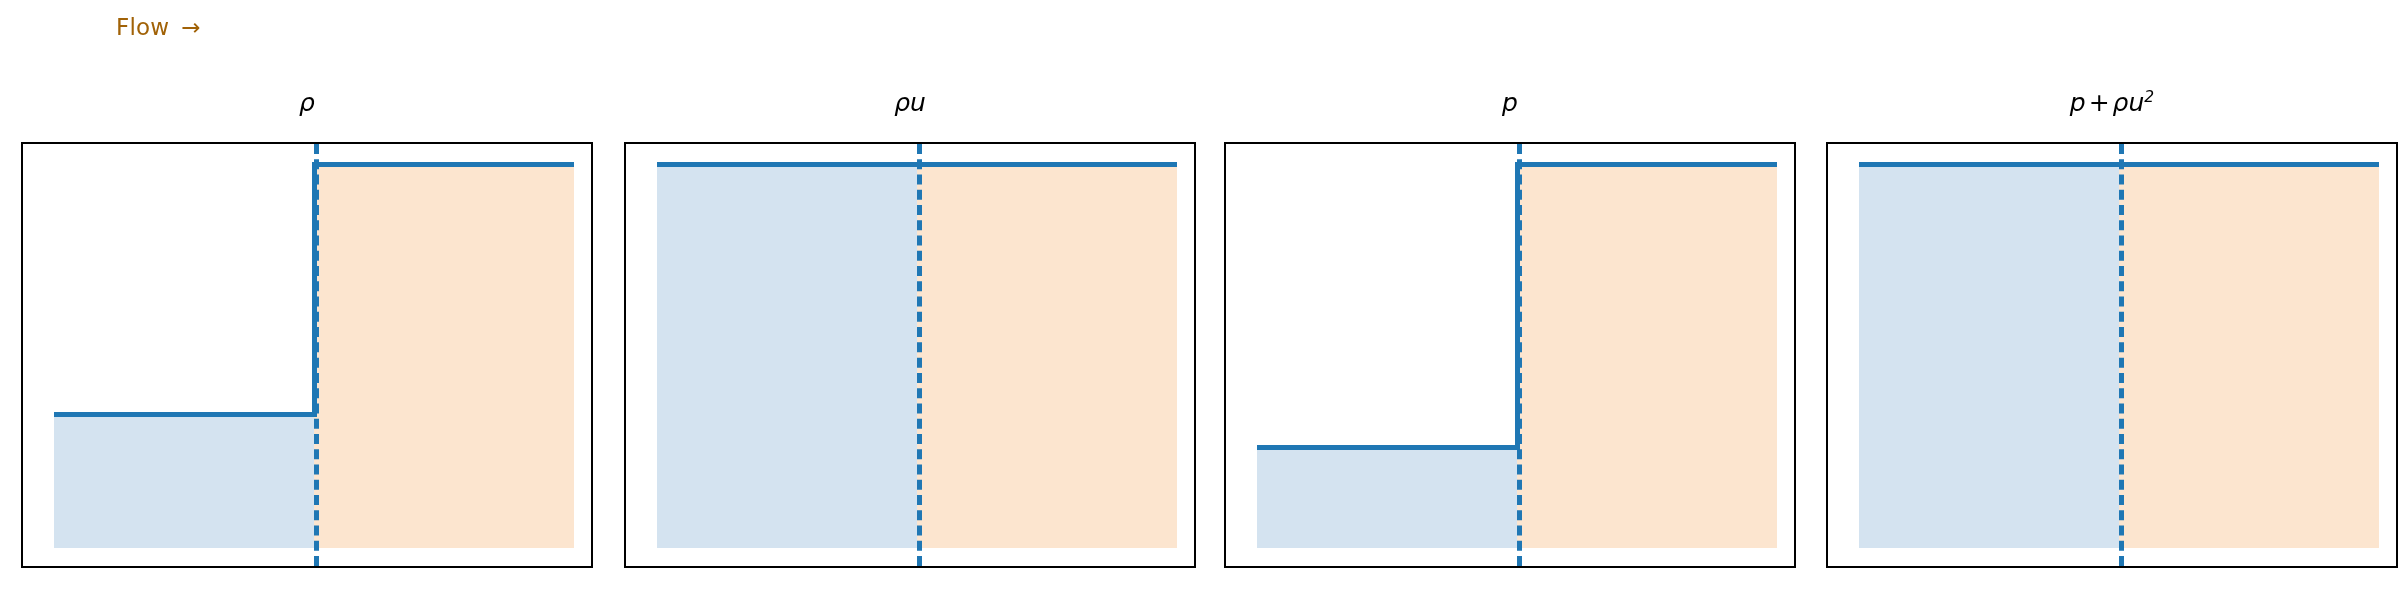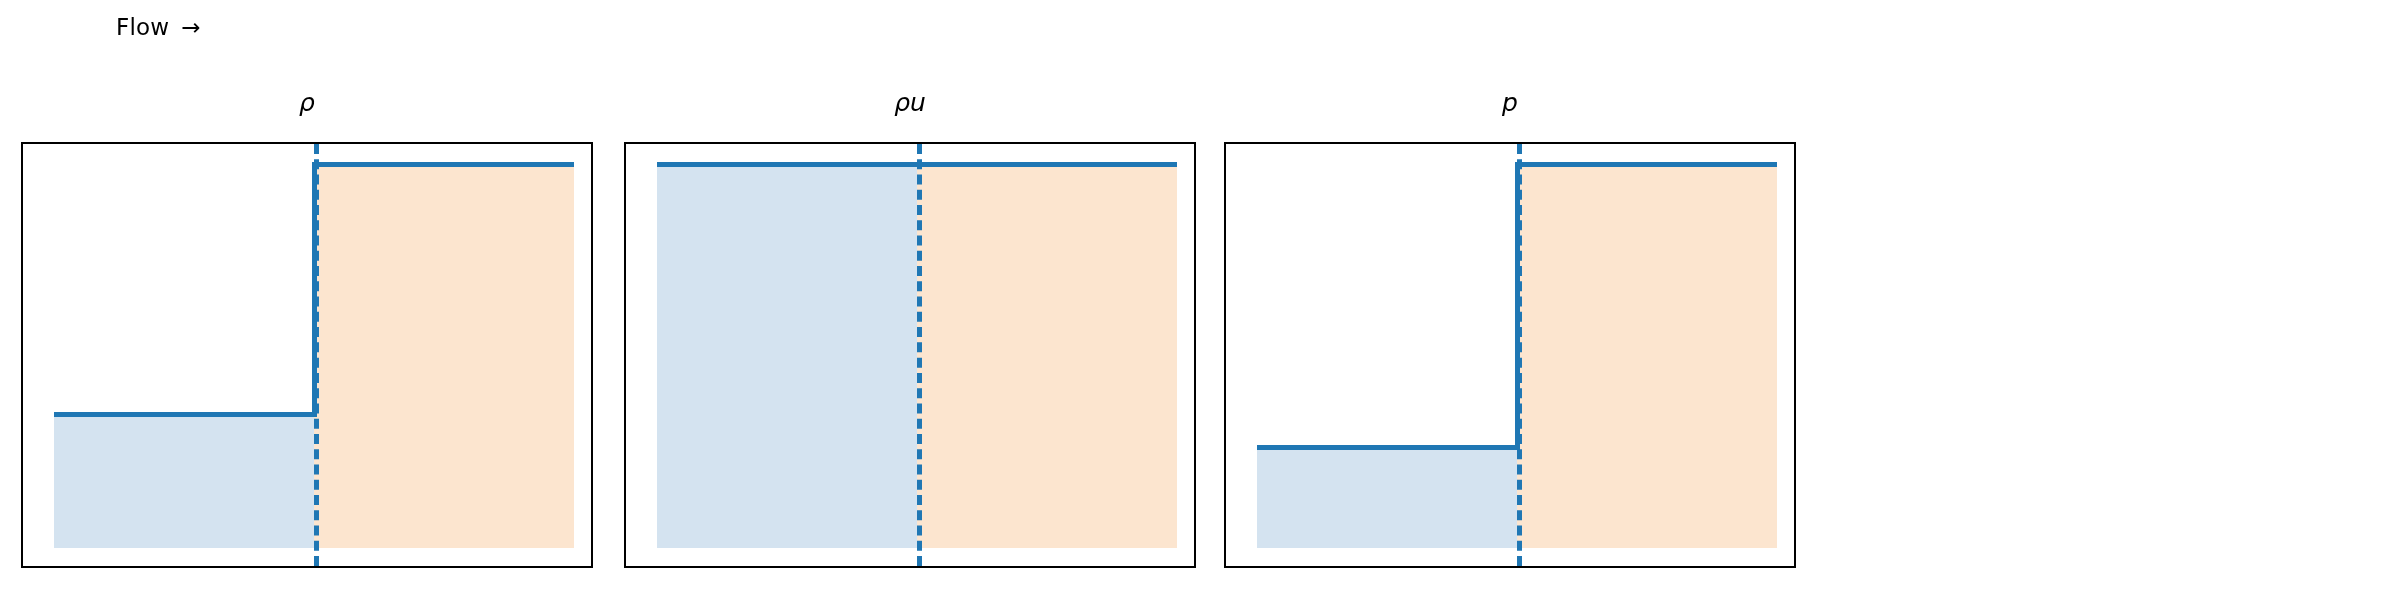--- a/index.html
+++ b/index.html
@@ -14,21 +14,21 @@
     position: relative;
     overflow: hidden;
   }
 
   
   #flow-label {
     position: absolute;
     left: 116px;
     top: 14px;
     font-size: 23px;
-    color: #000000;
+    color: #a16207;
     letter-spacing: 0.2px;
     white-space: nowrap;
   }
   #flow-label .flow-arrow {
     display: inline-block;
     margin-left: 12px;
     font-size: 23px;
   }
 
   
@@ -168,13 +168,25 @@
         <div class="plot">
           <div class="region upstream" style="height: 25%;"></div>
           <div class="region downstream" style="height: 95%;"></div>
           <div class="step-line step-h" style="left: 0px; width: 50%; bottom: calc(25% - 2.5px);"></div>
           <div class="step-line step-h" style="left: 50%; right: 0px; bottom: calc(95% - 2.5px);"></div>
           <div class="step-line step-v" style="left: calc(50% - 2.5px); bottom: calc(25% - 2.5px); height: calc(70% + 5px);"></div>
         </div>
         <div class="shock-line" style="left: calc(51.25%);"></div>
       </div>
     </div>
+    <div class="panel-wrap p3">
+      <div class="panel-title"><span>p</span><span class="op">+</span><span>ρu</span><sup>2</sup></div>
+      <div class="axes">
+        <div class="plot">
+          <div class="region upstream" style="height: 95%;"></div>
+          <div class="region downstream" style="height: 95%;"></div>
+          <div class="step-line step-h" style="left: 0px; width: 50%; bottom: calc(95% - 2.5px);"></div>
+          <div class="step-line step-h" style="left: 50%; right: 0px; bottom: calc(95% - 2.5px);"></div>
+        </div>
+        <div class="shock-line" style="left: calc(51.25%);"></div>
+      </div>
+    </div>
   </div>
 
 </body></html>

